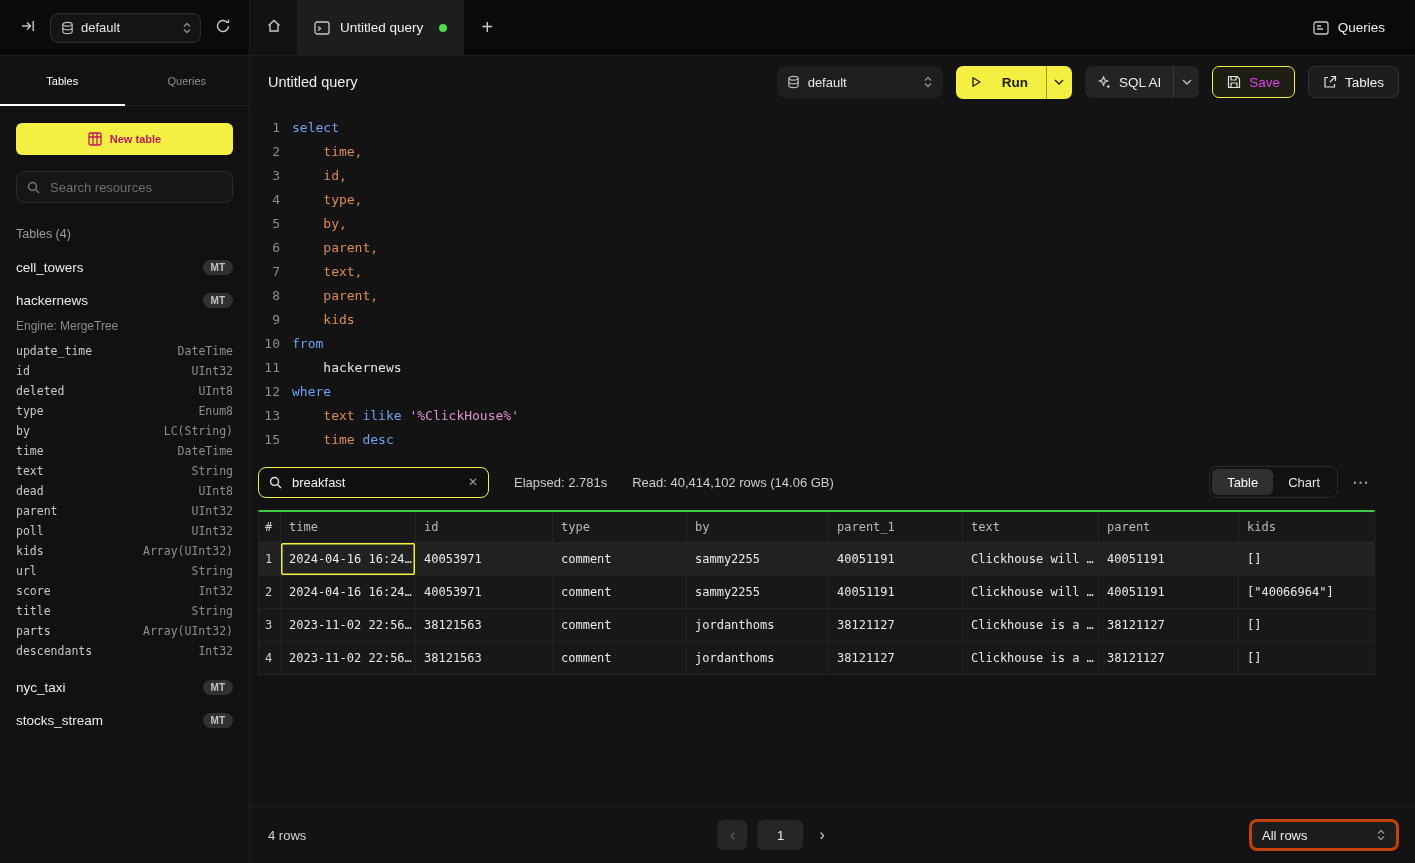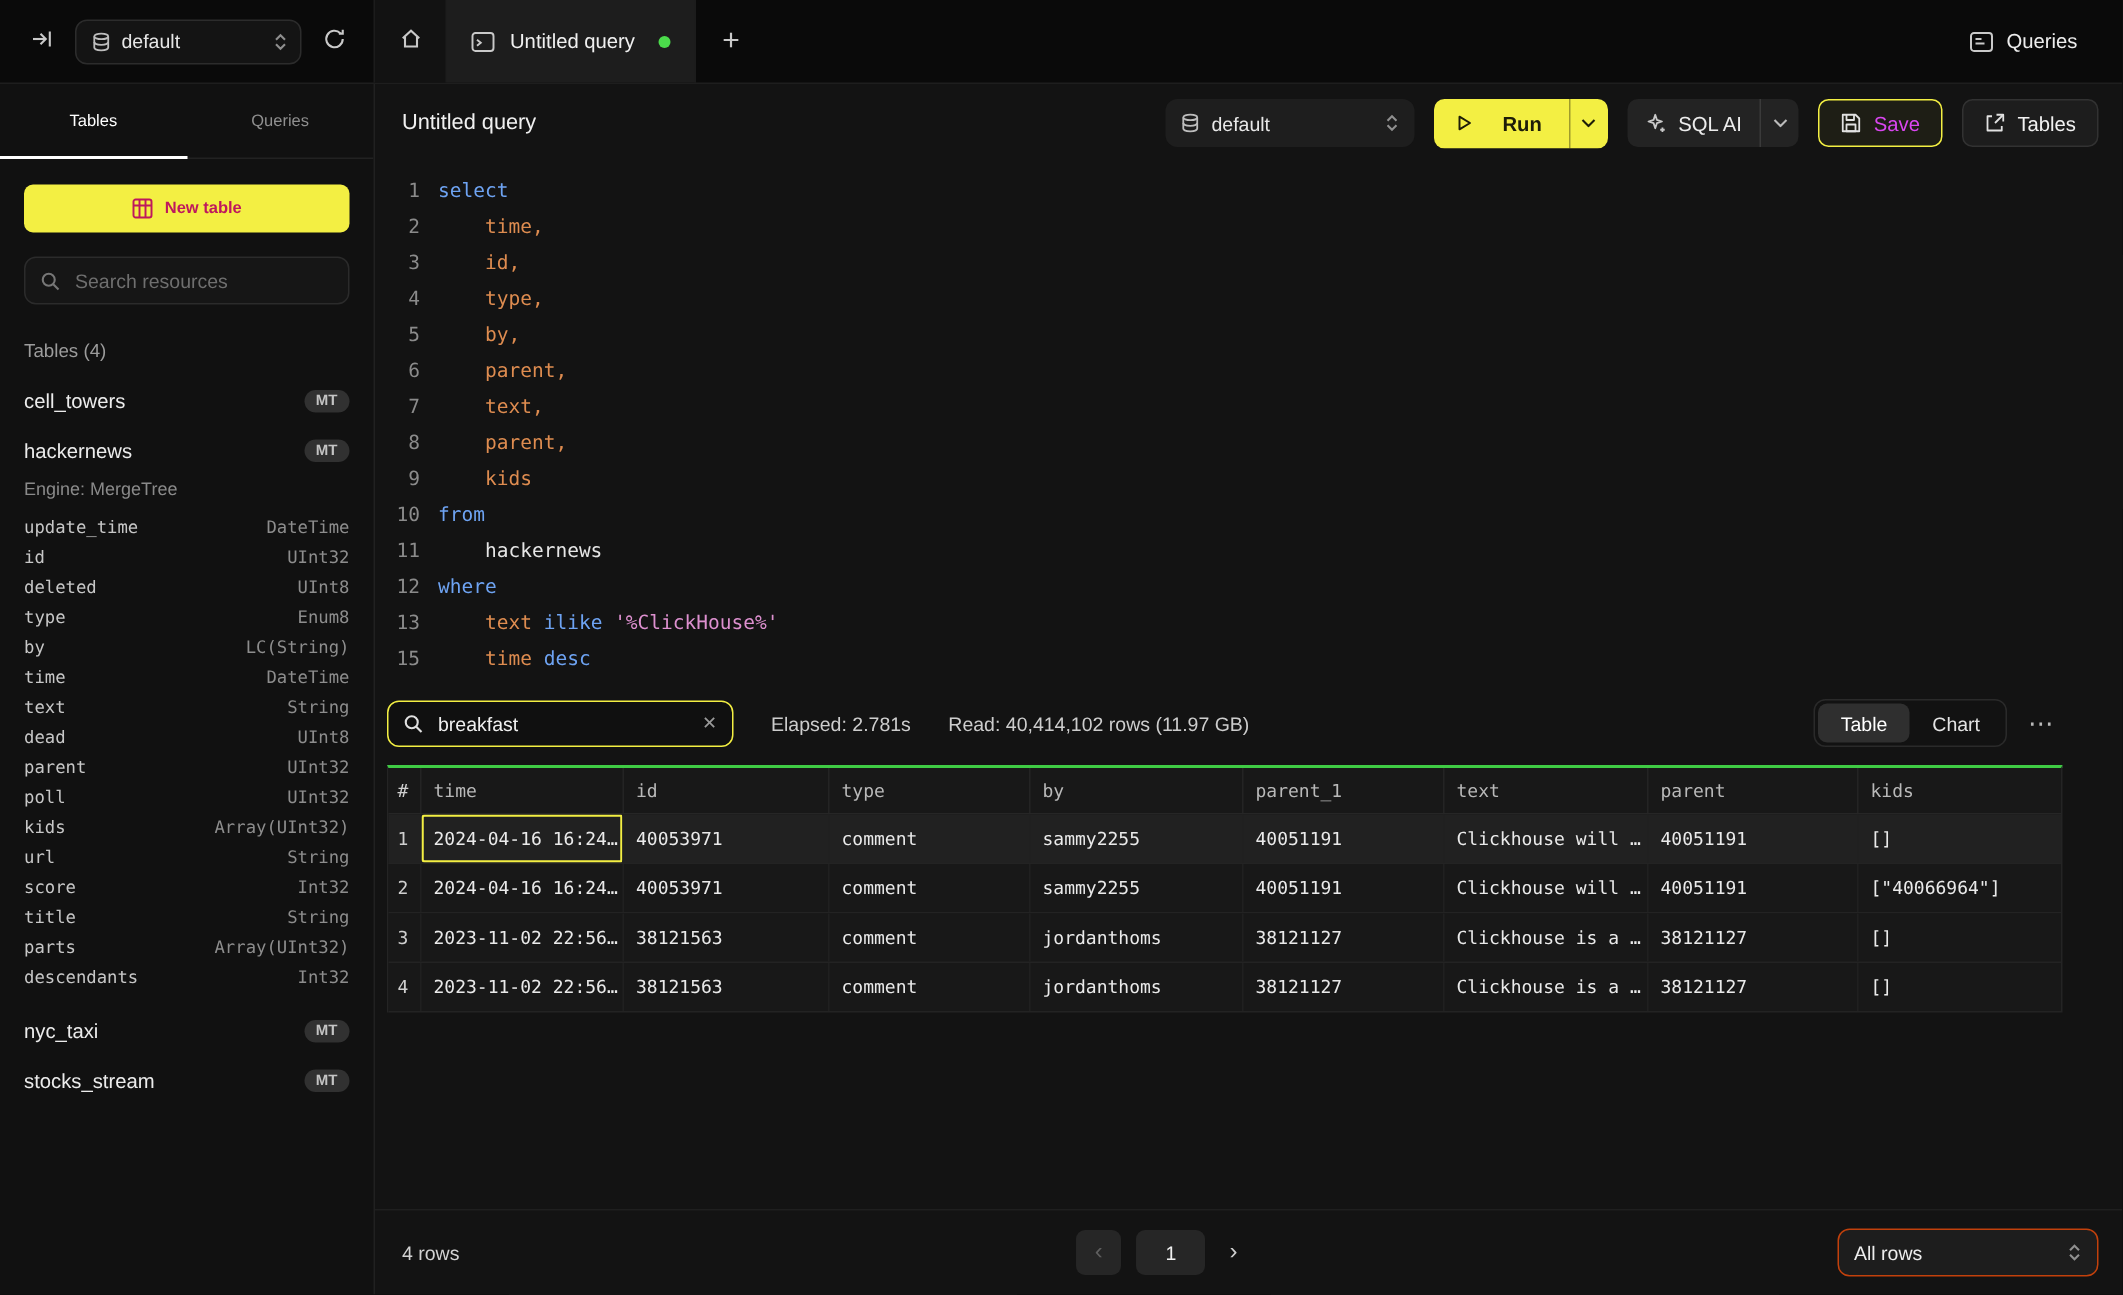--- a/index.html
+++ b/index.html
@@ -92,21 +92,21 @@
   .td-num { color:#cfcfcf; padding:0 4px 0 6px; }
   .cell-sel { box-shadow:inset 0 0 0 1.5px var(--accent,#f3ef43); border-radius:2px; }
 
   
   .footer { margin-top:auto; height:57px; flex:none; border-top:1px solid #1f1f1f; display:flex; align-items:center; padding:0 16px 0 18px; position:relative; }
   .row-count { color:#d2d2d2; font-size:13px; }
   .pager { position:absolute; left:45%; transform:translateX(-50%); display:flex; align-items:center; gap:10px; }
   .pg-prev { width:30px; height:30px; background:#262626; border:none; border-radius:6px; color:#5f5f5f; font-size:16px; cursor:pointer; }
   .pg-num { width:46px; height:30px; background:#262626; border:none; border-radius:6px; color:#f0f0f0; font-size:13px; cursor:pointer; }
   .pg-next { background:none; border:none; color:#cfcfcf; font-size:16px; cursor:pointer; }
-  .page-size { margin-left:auto; width:174px; height:32px; background:#1d1d1d; border:1px solid #c2410c; border-radius:8px; display:flex; align-items:center; justify-content:space-between; padding:0 10px; font-size:13px; color:#ededed; cursor:pointer; }
+  .page-size { margin-left:auto; width:150px; height:32px; background:#1d1d1d; border:3px solid #c2410c; border-radius:8px; display:flex; align-items:center; justify-content:space-between; padding:0 10px; font-size:13px; color:#ededed; cursor:pointer; }
 </style>
 </head>
 <body>
 
 <div class="app">
 
   <header class="topbar">
     <div class="topbar-left">
       <button class="icon-btn">
         <span>
@@ -432,21 +432,21 @@
         <span style="display:flex;color:#e0e0e0">
           <svg width="13" height="13" viewBox="0 0 13 13" fill="none" stroke="currentColor" stroke-width="1.4">
               <circle cx="5.5" cy="5.5" r="4"></circle>
               <path d="M8.5 8.5 12 12"></path>
             </svg>
         </span>
         <input autofocus="" value="breakfast" style="">
         <button class="clear-btn">✕</button>
       </div>
       <span class="stat">Elapsed: 2.781s</span>
-      <span class="stat">Read: 40,414,102 rows (11.97 GB)</span>
+      <span class="stat">Read: 40,414,102 rows (14.06 GB)</span>
       <div class="seg">
         <button class="seg-btn active">Table</button>
         <button class="seg-btn">Chart</button>
       </div>
       <button class="more-btn">⋯</button>
     </div>
 
     <div class="grid-table">
       <div class="thead">
           <div class="th td-num">#</div>

